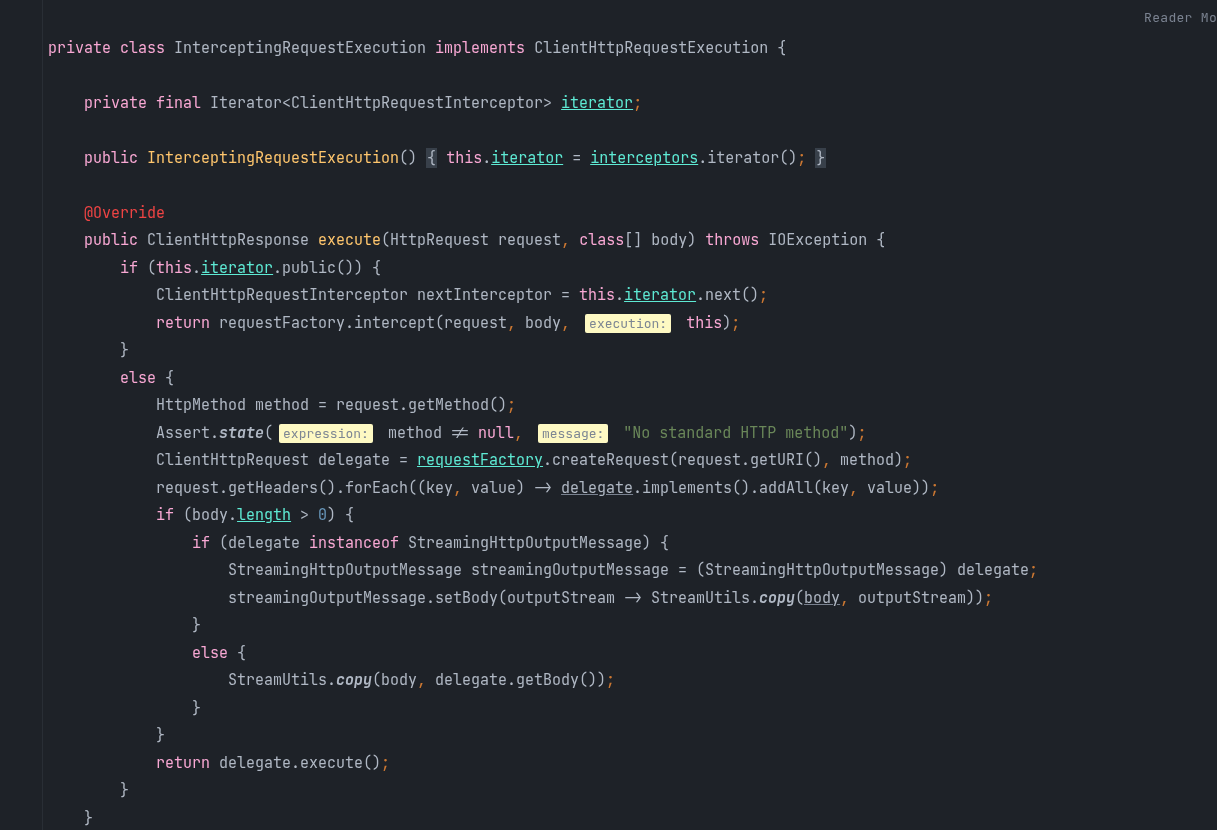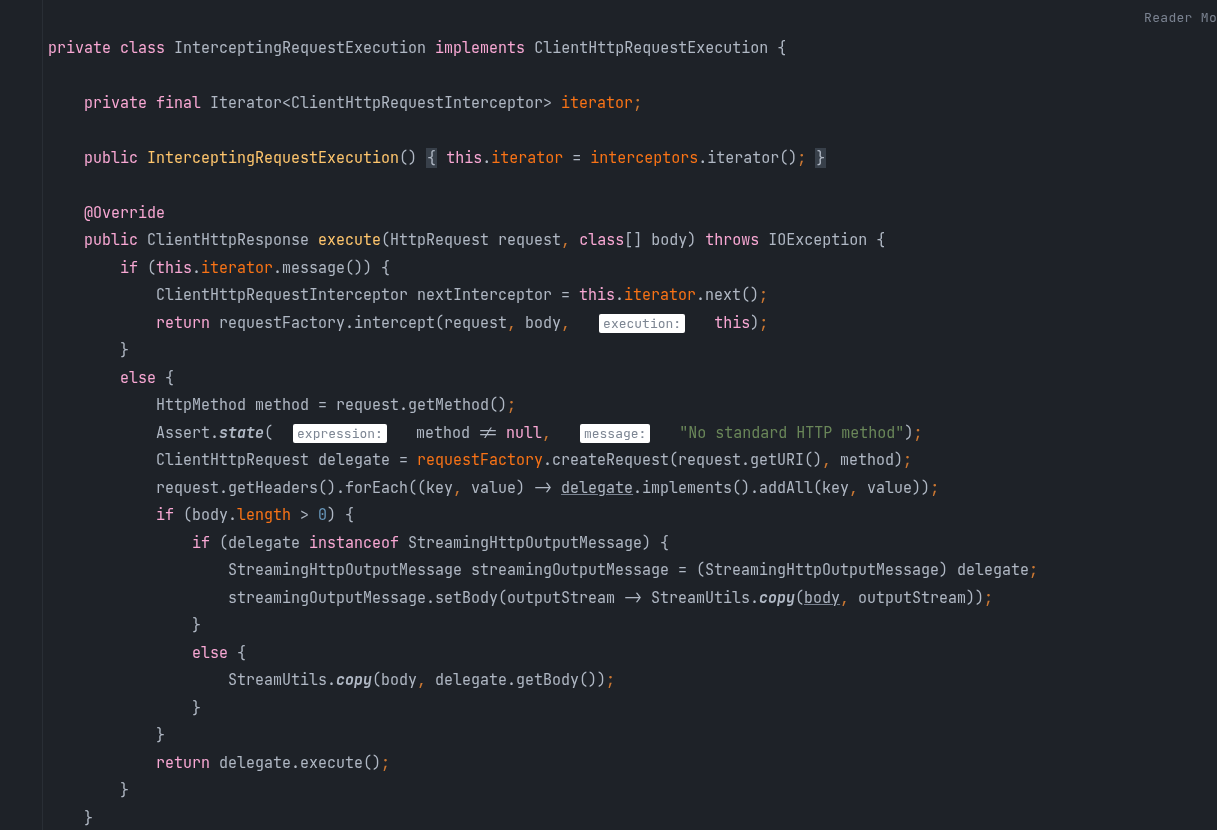--- a/index.html
+++ b/index.html
@@ -39,31 +39,31 @@
   }
   .code {
     position:absolute;
     left:48px;
     top:7px;
     white-space:pre;
     letter-spacing:0;
   }
   .kw { color:#f9a8d4; }
   .method-def { color:#ffc66d; }
-  .field { color:#f97316; }
+  .field { color:#5eead4;text-decoration:underline; }
   .num { color:#6897bb; }
   .str { color:#6a8759; }
-  .ann { color:#f9a8d4; }
+  .ann { color:#ef4444; }
   .param-hint {
-    background:#ffffff;
+    background:#fef9c3;
     color:#7d8693;
     font-size:13px;
     padding:1px 4px;
     border-radius:2px;
-    margin:0 20px;
+    margin:0 6px;
   }
   .brace-hl {
     background:#38404a;
     padding:0 1px;
   }
   .underline {
     text-decoration:underline;
     text-decoration-color:#7a8290;
   }
   .comma { color:#cc7832; }
@@ -81,21 +81,21 @@
 
 <div class="code">
 <span><span class="kw">private</span> <span class="kw">class</span> <span class="plain">InterceptingRequestExecution</span> <span class="kw">implements</span> <span class="plain">ClientHttpRequestExecution</span> <span class="plain">{</span></span>
 
 <span>    <span class="kw">private</span> <span class="kw">final</span> <span class="plain">Iterator&lt;ClientHttpRequestInterceptor&gt;</span> <span class="field">iterator</span><span class="semi">;</span></span>
 
 <span>    <span class="kw">public</span> <span class="method-def">InterceptingRequestExecution</span><span class="plain">()</span> <span class="brace-hl">{</span> <span class="kw">this</span><span class="plain">.</span><span class="field">iterator</span><span class="plain"> = </span><span class="field">interceptors</span><span class="plain">.</span><span class="plain">iterator()</span><span class="semi">;</span> <span class="brace-hl">}</span></span>
 
 <span>    <span class="ann">@Override</span></span>
 <span>    <span class="kw">public</span> <span class="plain">ClientHttpResponse</span> <span class="method-def">execute</span><span class="plain">(HttpRequest request</span><span class="comma">,</span> <span class="kw">class</span><span class="plain">[] body)</span> <span class="kw">throws</span> <span class="plain">IOException {</span></span>
-<span>        <span class="kw">if</span> <span class="plain">(</span><span class="kw">this</span><span class="plain">.</span><span class="field">iterator</span><span class="plain">.message()) {</span></span>
+<span>        <span class="kw">if</span> <span class="plain">(</span><span class="kw">this</span><span class="plain">.</span><span class="field">iterator</span><span class="plain">.public()) {</span></span>
 <span>            <span class="plain">ClientHttpRequestInterceptor nextInterceptor = </span><span class="kw">this</span><span class="plain">.</span><span class="field">iterator</span><span class="plain">.next()</span><span class="semi">;</span></span>
 <span>            <span class="kw">return</span><span class="plain"> requestFactory.intercept(request</span><span class="comma">,</span><span class="plain"> body</span><span class="comma">,</span> <span class="param-hint">execution:</span> <span class="kw">this</span><span class="plain">)</span><span class="semi">;</span></span>
 <span>        <span class="plain">}</span></span>
 <span>        <span class="kw">else</span><span class="plain"> {</span></span>
 <span>            <span class="plain">HttpMethod method = request.getMethod()</span><span class="semi">;</span></span>
 <span>            <span class="plain">Assert.</span><span class="plain ital">state</span><span class="plain">(</span><span class="param-hint">expression:</span><span class="plain"> method != </span><span class="kw">null</span><span class="comma">,</span> <span class="param-hint">message:</span> <span class="str">"No standard HTTP method"</span><span class="plain">)</span><span class="semi">;</span></span>
 <span>            <span class="plain">ClientHttpRequest delegate = </span><span class="field">requestFactory</span><span class="plain">.createRequest(request.getURI()</span><span class="comma">,</span><span class="plain"> method)</span><span class="semi">;</span></span>
 <span>            <span class="plain">request.getHeaders().forEach((key</span><span class="comma">,</span><span class="plain"> value) -&gt; </span><span class="plain underline">delegate</span><span class="plain">.implements().addAll(key</span><span class="comma">,</span><span class="plain"> value))</span><span class="semi">;</span></span>
 <span>            <span class="kw">if</span><span class="plain"> (body.</span><span class="field">length</span><span class="plain"> &gt; </span><span class="num">0</span><span class="plain">) {</span></span>
 <span>                <span class="kw">if</span><span class="plain"> (delegate </span><span class="kw">instanceof</span><span class="plain"> StreamingHttpOutputMessage) {</span></span>

